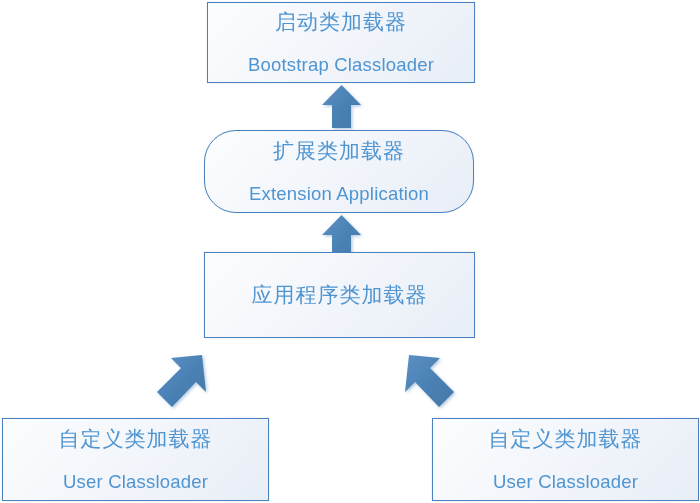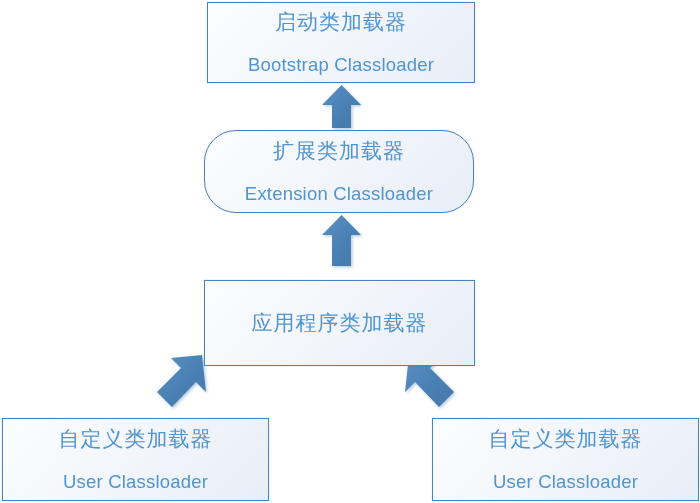--- a/index.html
+++ b/index.html
@@ -42,21 +42,21 @@
     color: #4f95d1;
     font-size: 18.5px;
     line-height: 1.25;
     letter-spacing: 0.2px;
     white-space: nowrap;
     margin-top: 18px;
   }
   
   #node-bootstrap   { left: 207px; top: 2px;   width: 268px; height: 81px; }
   #node-extension   { left: 204px; top: 130px; width: 270px; height: 83px; border-radius: 32px; }
-  #node-application { left: 204px; top: 280px; width: 271px; height: 86px; }
+  #node-application { left: 204px; top: 252px; width: 271px; height: 86px; }
   #node-user-left   { left: 2px;   top: 418px; width: 267px; height: 83px; }
   #node-user-right  { left: 432px; top: 418px; width: 267px; height: 83px; }
 
   #arrows {
     position: absolute;
     left: 0;
     top: 0;
     width: 700px;
     height: 503px;
     pointer-events: none;
@@ -88,21 +88,21 @@
     <polygon filter="url(#softShadow)" fill="url(#arrGrad)" points="409,355 440,358 430,368 454,392 439,407 415,382 405,392"></polygon>
   </svg>
 
   <div class="node" id="node-bootstrap">
     <span class="zh">启动类加载器</span>
     <span class="en">Bootstrap Classloader</span>
   </div>
 
   <div class="node" id="node-extension">
     <span class="zh">扩展类加载器</span>
-    <span class="en">Extension Classloader</span>
+    <span class="en">Extension Application</span>
   </div>
 
   <div class="node" id="node-application">
     <span class="zh">应用程序类加载器</span>
   </div>
 
   <div class="node" id="node-user-left">
     <span class="zh">自定义类加载器</span>
     <span class="en">User Classloader</span>
   </div>

